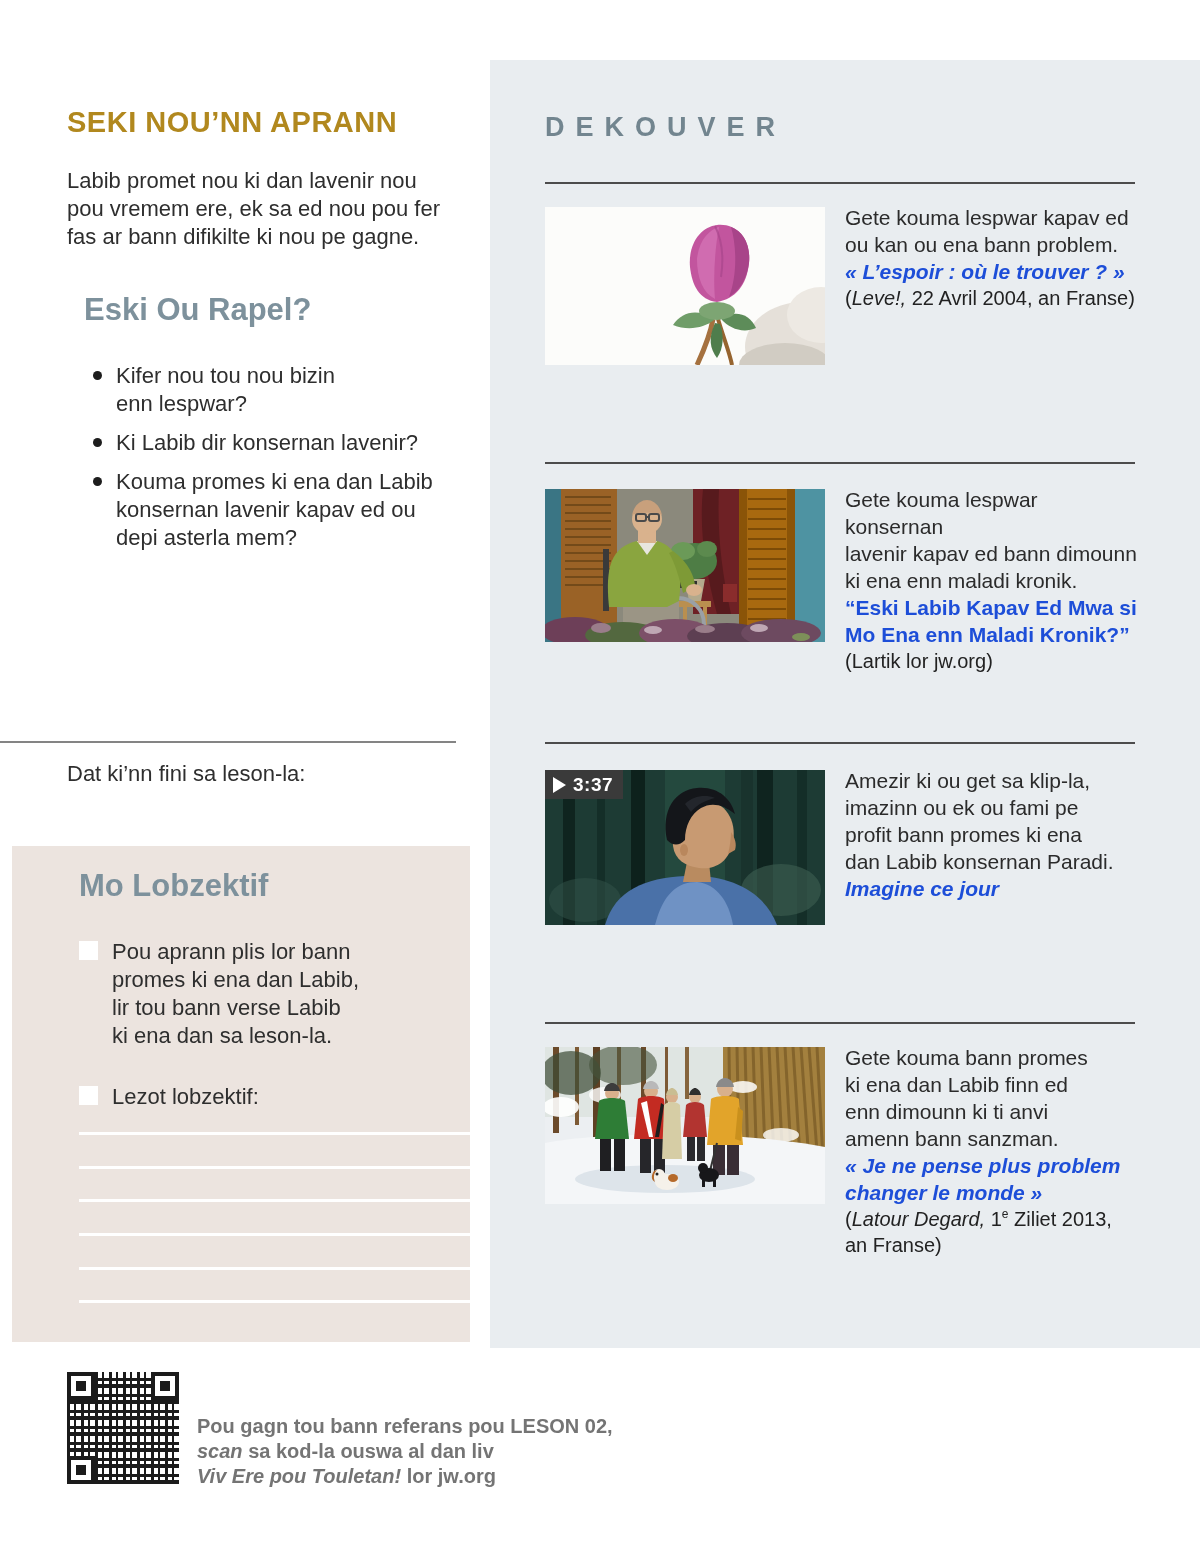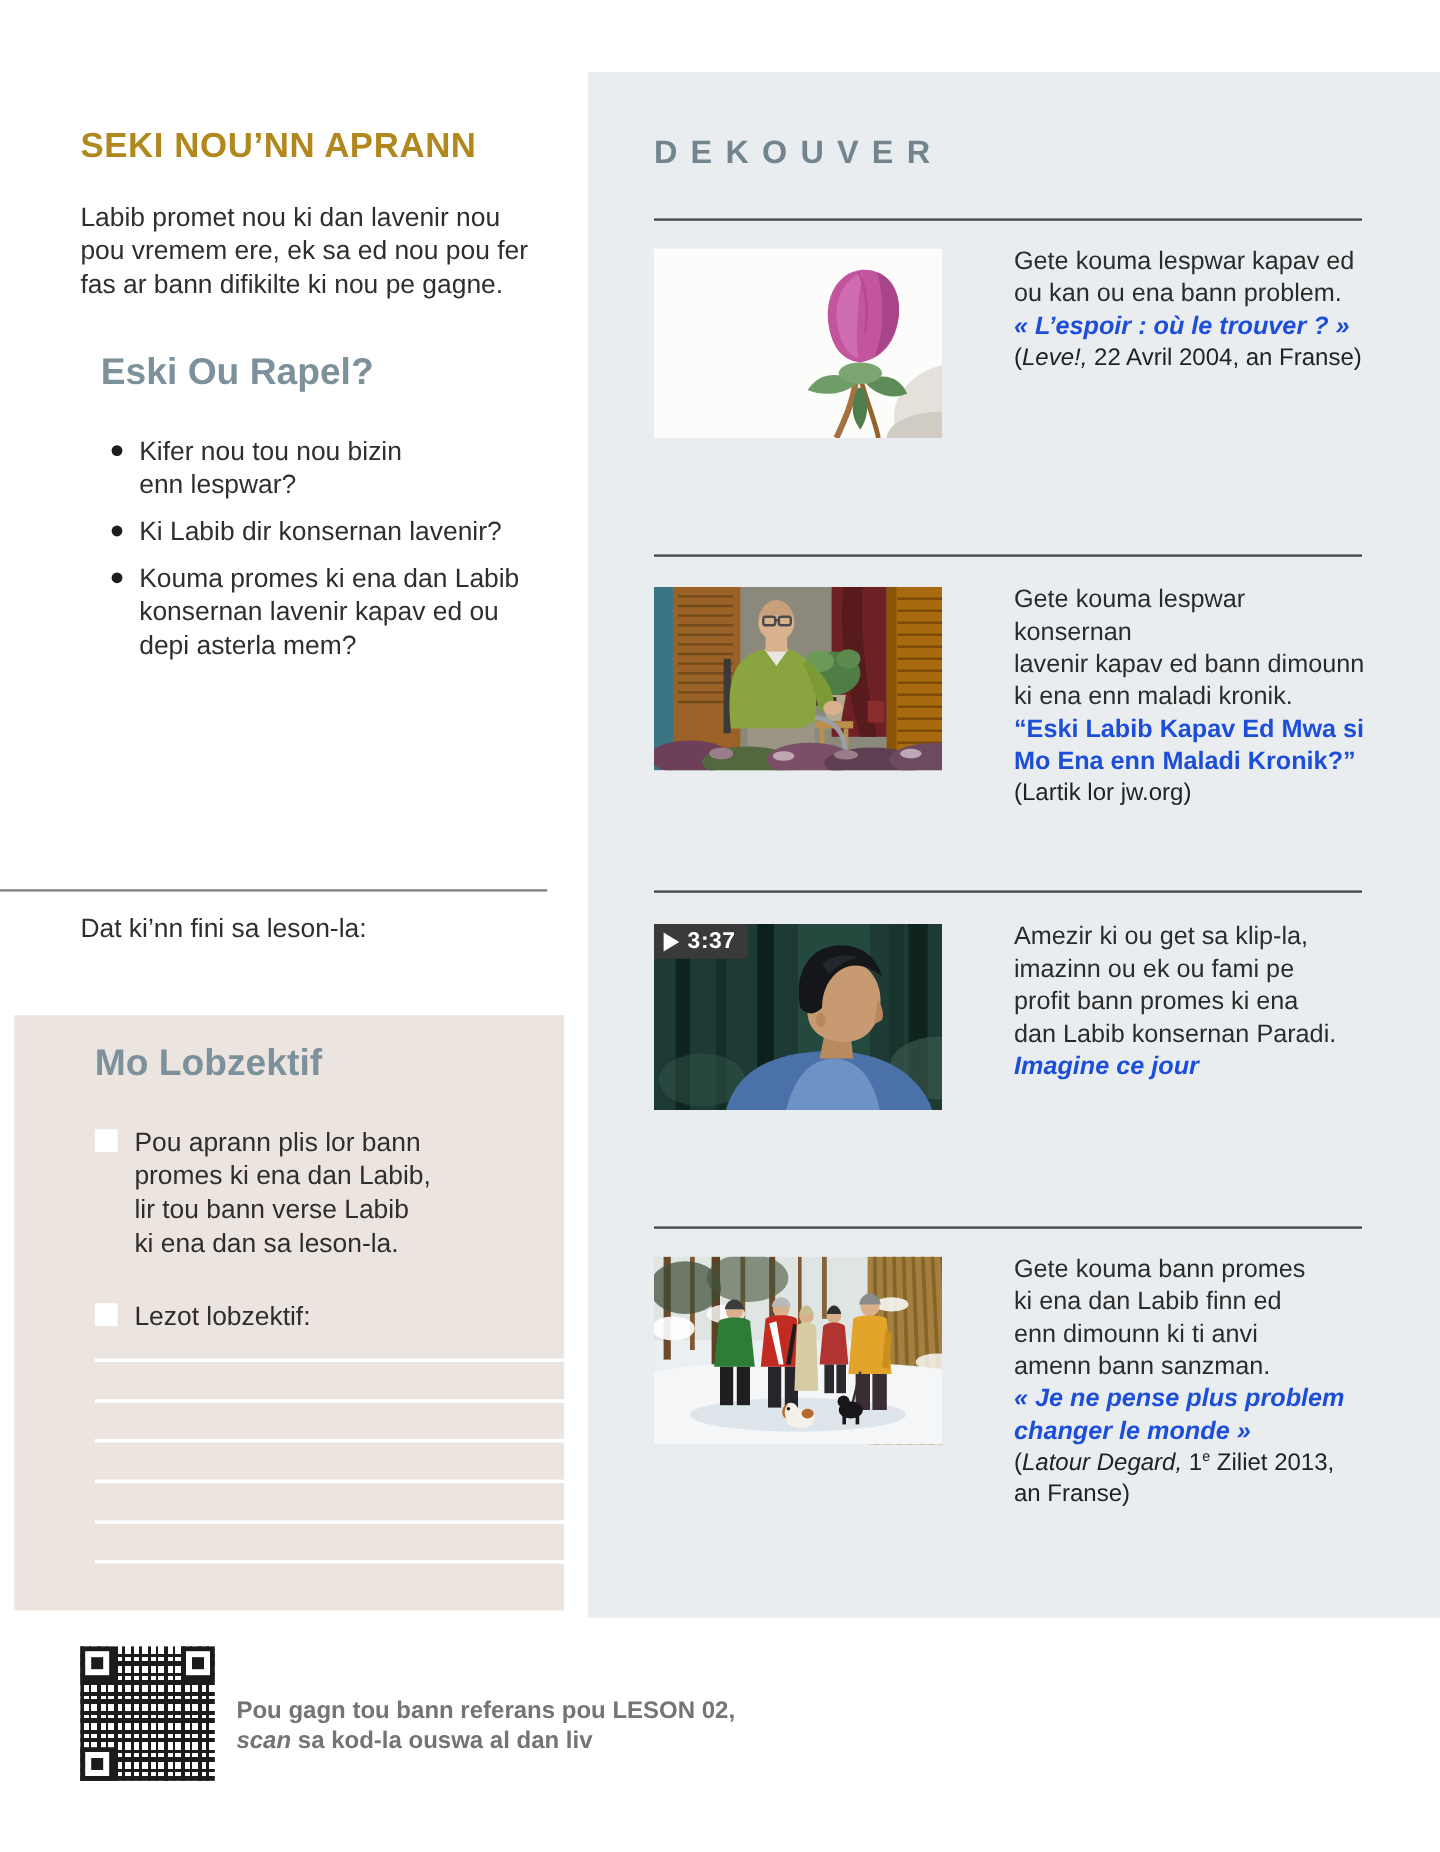--- a/index.html
+++ b/index.html
@@ -27,21 +27,21 @@
   }
   .hr-left { position:absolute; left:0; top:741px; width:456px; height:2px; background:#848484; }
   .goalbox { position:absolute; left:0; top:846px; width:458px; height:496px; background:#ece4df;margin-left:12px; }
   .chk { position:absolute; width:19px; height:19px; background:#ffffff; }
   .goal-text { position:absolute; left:100px; font-size:22px; line-height:28px; color:#2e2e2e; white-space:pre-line; }
   .wline { position:absolute; left:67px; right:0; height:3px; background:#ffffff; }
 
   
   .d-title { font-size:27px; font-weight:bold; letter-spacing:11px; color:#72858f; }
   .d-rule { position:absolute; left:545px; width:590px; height:2px; background:#4c4c4c; }
-  .d-img { position:absolute; left:545px; width:240px; overflow:hidden; }
+  .d-img { position:absolute; left:545px; width:280px; overflow:hidden; }
   .d-img svg { display:block; }
   .d-text { position:absolute; left:845px; width:296px; }
   .d-body { font-size:21px; line-height:27px; color:#2b2b2b; white-space:pre-line; }
   .d-ref  { font-size:21px; line-height:27px; font-weight:bold; color:#1d4ed8; margin-top:9px; white-space:pre-line; }
   .d-src  { font-size:20px; line-height:26px; color:#222222; margin-top:1px; white-space:pre-line; }
   .it { font-style:italic; }
   .d-src sup { font-size:12px; vertical-align:super; line-height:0; }
 
   
   .badge {
@@ -376,15 +376,16 @@
 
   <div class="qr">
     <span class="finder" style="left:0; top:0;"></span>
     <span class="finder" style="right:0; top:0;"></span>
     <span class="finder" style="left:0; bottom:0;"></span>
   </div>
 
   <div class="f-text">
     <div>Pou gagn tou bann referans pou LESON 02,</div>
     <div><span class="it">scan</span><span> sa kod-la ouswa al dan liv</span></div>
+    <div><span class="it">Viv Ere pou Touletan!</span><span> lor jw.org</span></div>
   </div>
 
 </div>
 
 </body></html>

